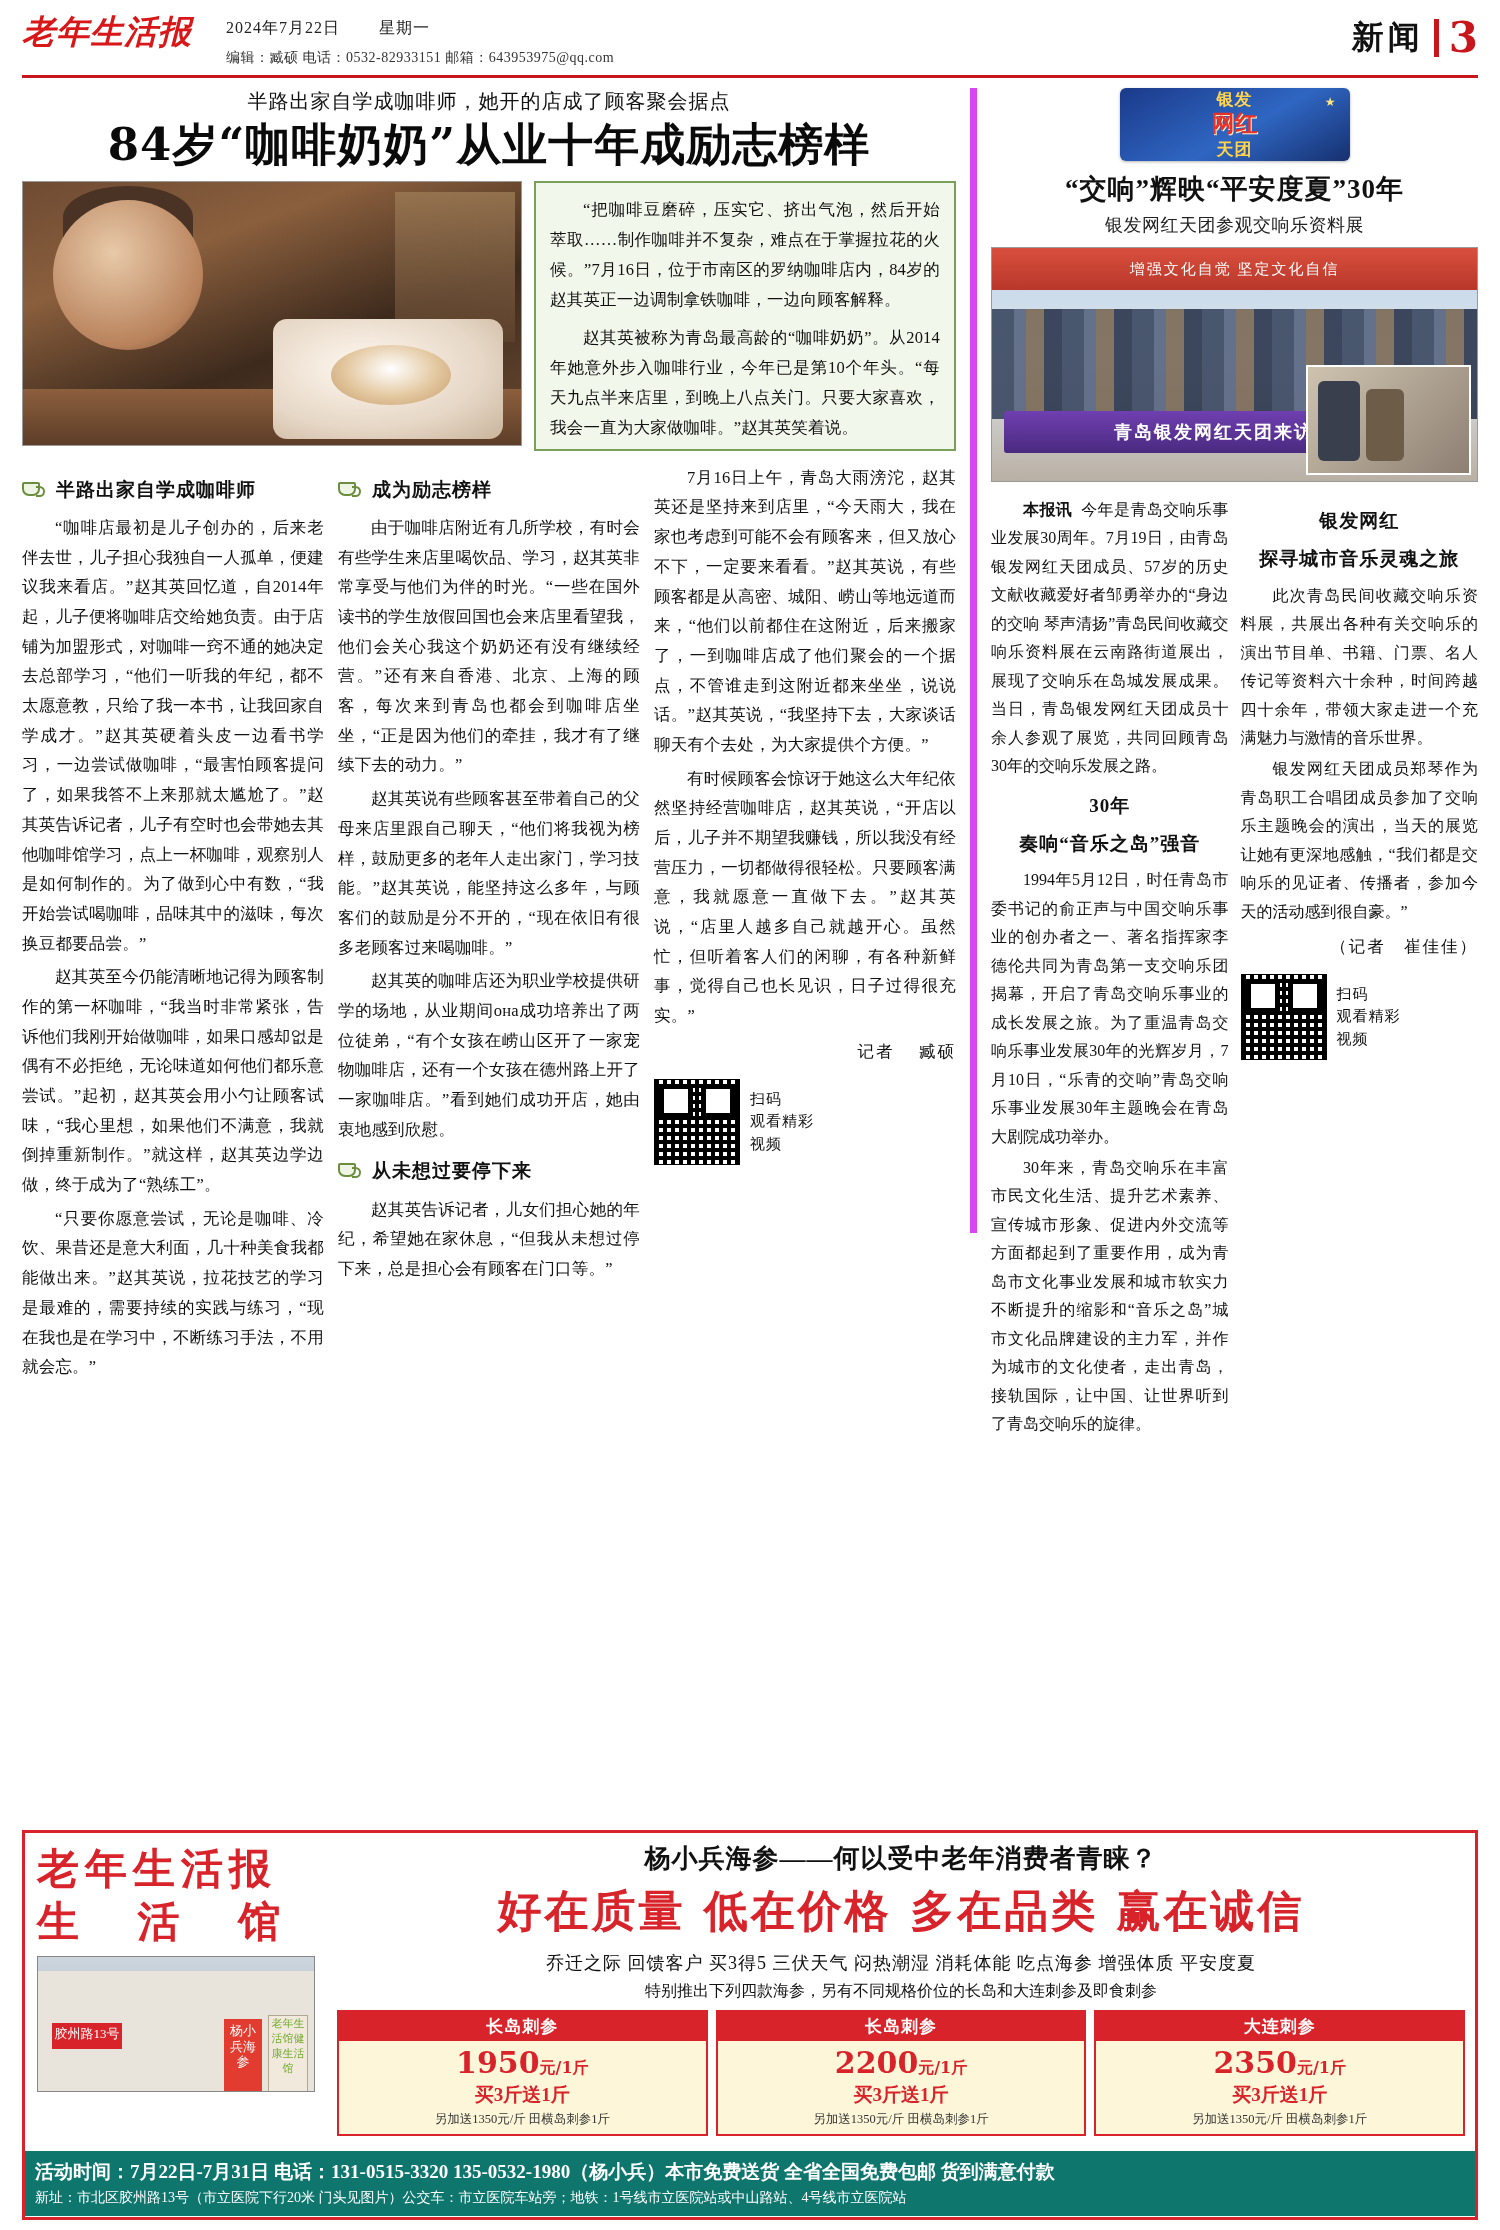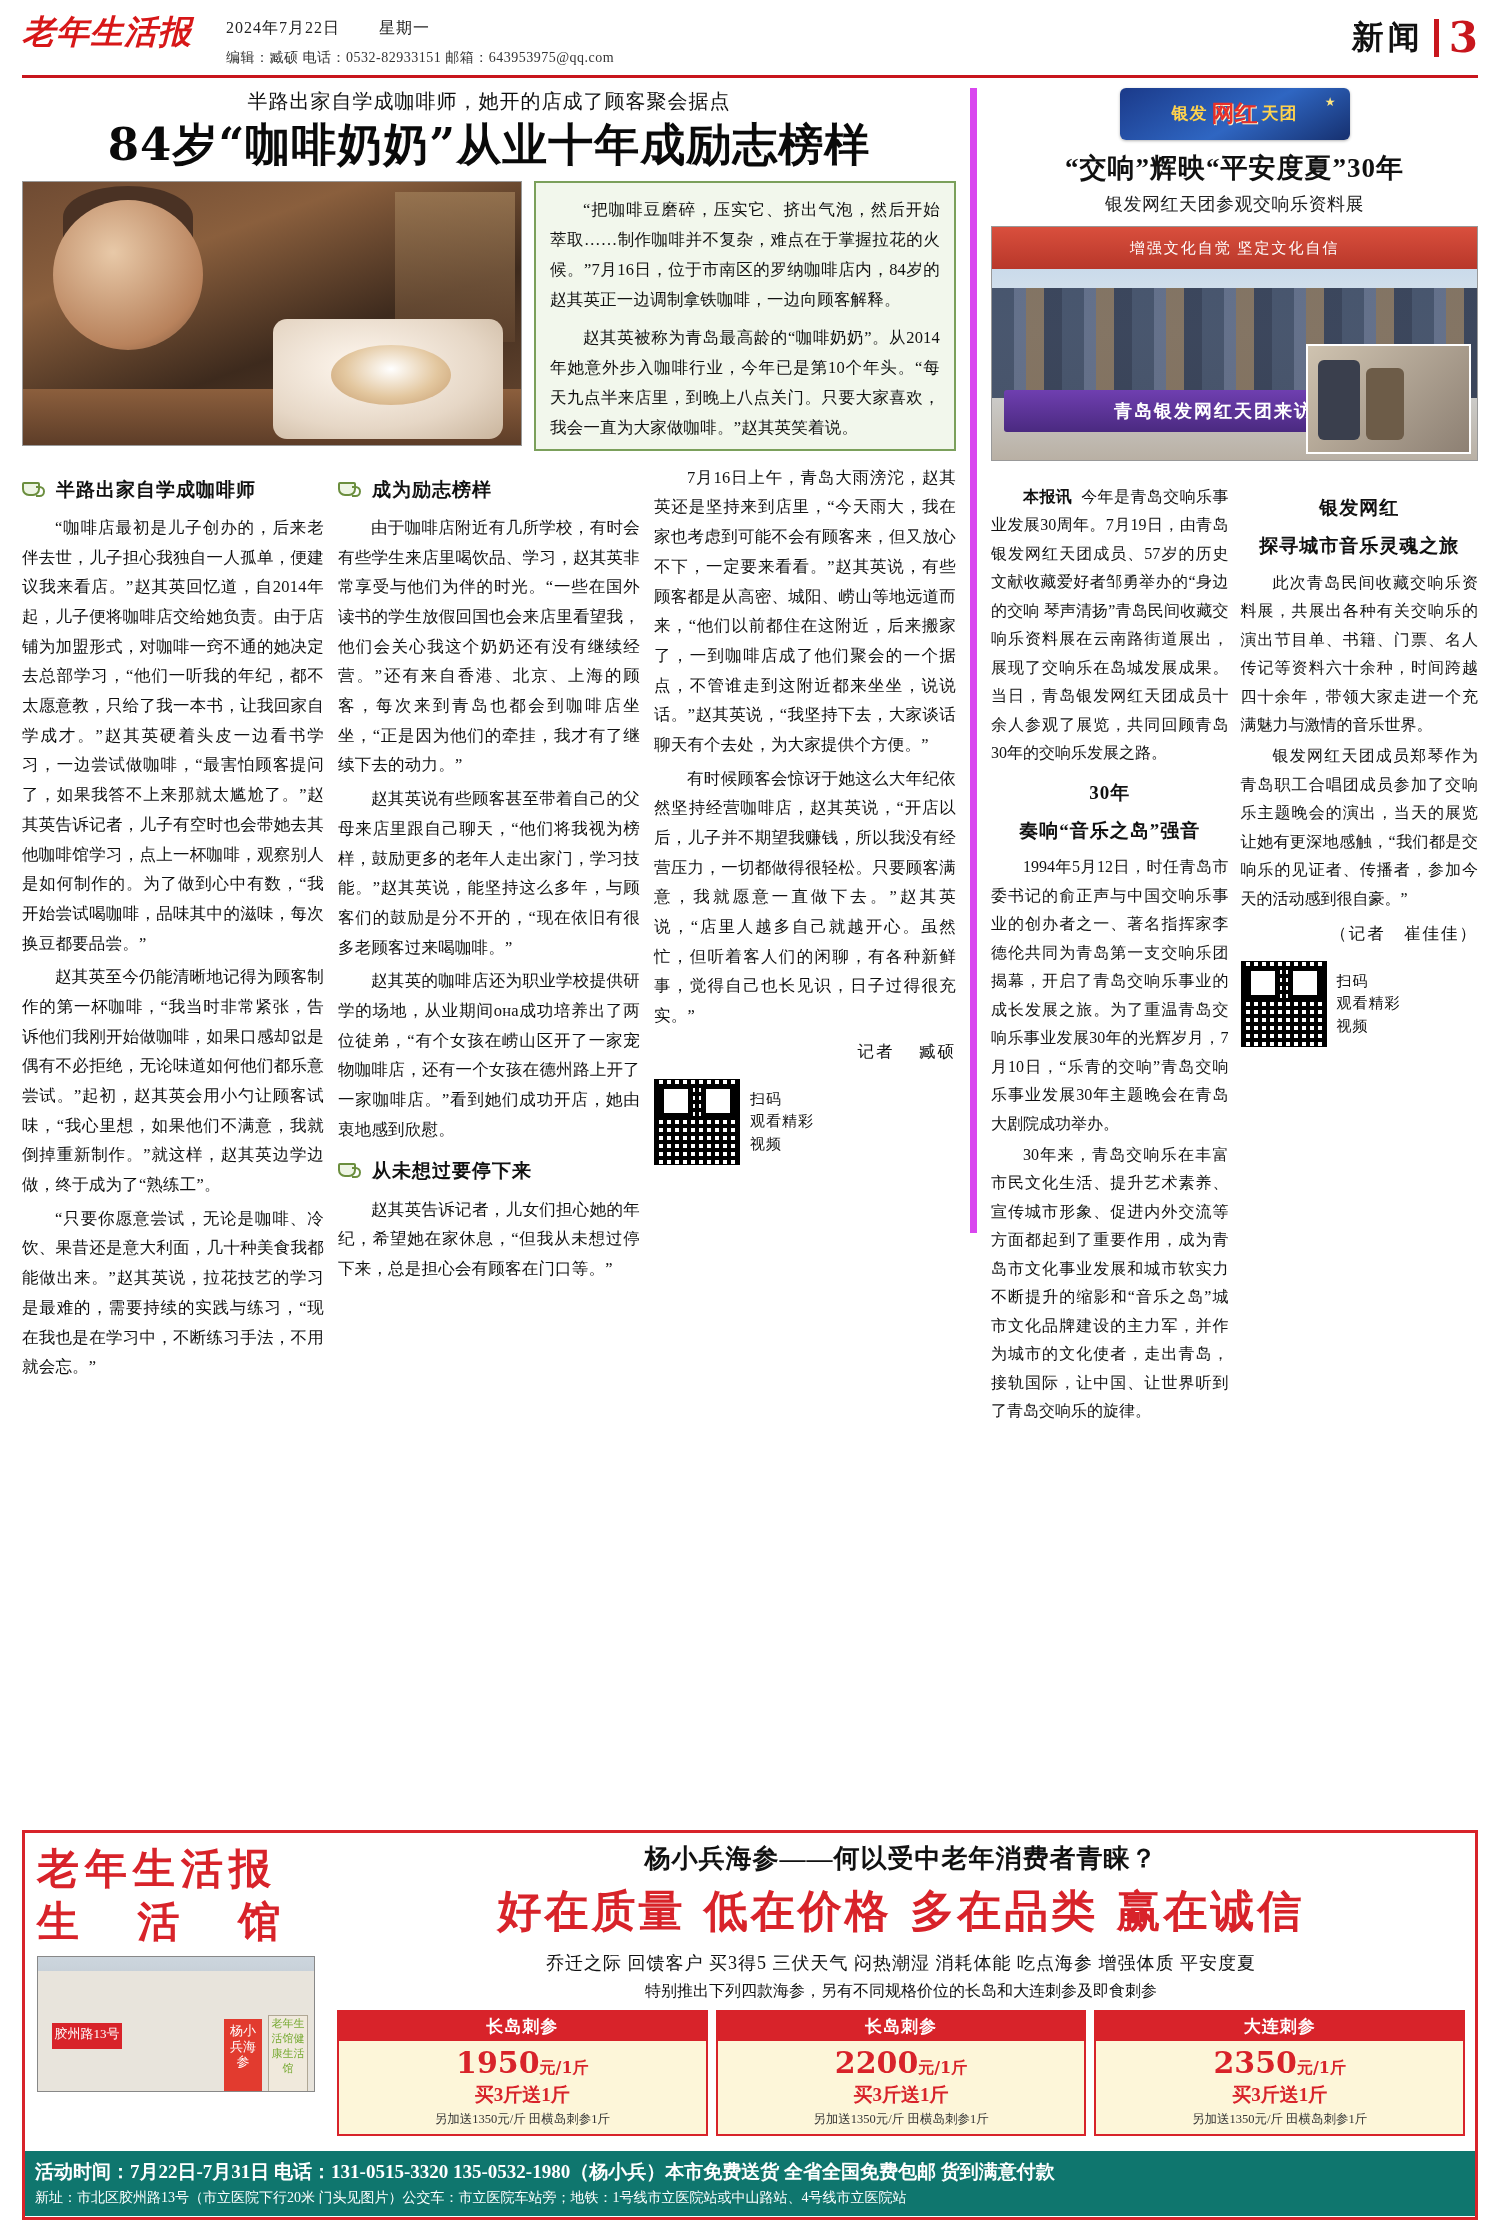--- a/index.html
+++ b/index.html
@@ -98,24 +98,25 @@
   .qr::before, .qr::after {
     content:""; position:absolute; width:24px; height:24px; border:5px solid #000; background:#fff;
   }
   .qr::before { left:4px; top:4px; }
   .qr::after { right:4px; top:4px; }
   .qr-caption { font-size:15px; line-height:1.5; letter-spacing:1px; }
 
   
   .badge-wrap { display:flex; justify-content:center; }
   .badge {
-    width:230px; height:52px; border-radius:6px;
+    width:230px; height:73px; border-radius:6px;
     background:linear-gradient(150deg,#1b3a8a,#2f66c2 55%,#16306f);
     position:relative; display:flex; align-items:center; justify-content:center; gap:4px;
     box-shadow:0 1px 3px rgba(0,0,0,.3);
+    flex-direction:column;
   }
   .badge .b1, .badge .b2 { font-size:17px; font-weight:bold; color:#ffd34d; line-height:1.05; letter-spacing:1px;}
   .badge .bred { font-size:23px; font-weight:bold; color:#e8312a; -webkit-text-stroke:0; line-height:1.05;
      text-shadow:1px 1px 0 #fff5cc; }
   .badge .star { position:absolute; right:14px; top:7px; color:#ffe680; font-size:12px; }
 
   .r-headline { font-size:27px; font-weight:bold; text-align:center; margin-top:10px; letter-spacing:1px; }
   .r-sub { font-size:18px; text-align:center; margin-top:6px; letter-spacing:0.5px; color:#222; }
 
   .r-photo { margin-top:10px; width:100%; height:235px; border:1px solid #999; position:relative; overflow:hidden;
@@ -126,21 +127,21 @@
   .r-photo .people { position:absolute; left:0; bottom:62px; width:100%; height:110px;
      background:repeating-linear-gradient(90deg,#3c4a63 0 22px,#5a6782 22px 34px,#7c6b58 34px 52px,#2e3950 52px 70px); opacity:.92;}
   .r-photo .banner-mid { position:absolute; left:12px; bottom:28px; width:440px; height:42px;
      background:linear-gradient(#6f3fb0,#4a2a80); border-radius:3px; color:#fff; font-size:18px;
      display:flex; align-items:center; justify-content:center; letter-spacing:2px; font-weight:bold;}
   .r-photo .inset { position:absolute; right:6px; bottom:6px; width:165px; height:110px;
      border:2px solid #fff; background:linear-gradient(135deg,#cfc3b0,#8d8073); }
   .r-photo .inset .fig { position:absolute; left:10px; top:14px; width:42px; height:80px; background:#3a3f4d; border-radius:6px;}
   .r-photo .inset .fig2 { position:absolute; left:58px; top:22px; width:38px; height:72px; background:#6d5c48; border-radius:6px;}
 
-  .r-cols { display:flex; gap:12px; margin-top:22px; }
+  .r-cols { display:flex; gap:12px; margin-top:14px; }
   .r-col { flex:1; font-size:16px; line-height:1.78; text-align:justify; }
   .r-col p { margin:0 0 3px 0; text-indent:2em; }
   .r-center-head { text-align:center; font-weight:bold; font-size:19px; margin:8px 0 4px; letter-spacing:1px; }
   .r-center-head2 { text-align:center; font-weight:bold; font-size:19px; margin:0 0 6px; letter-spacing:1px; }
 
   
   .ad {
     position:absolute; left:22px; right:22px; bottom:10px; height:390px;
     border:3px solid #d8232a; background:#fff;
   }

